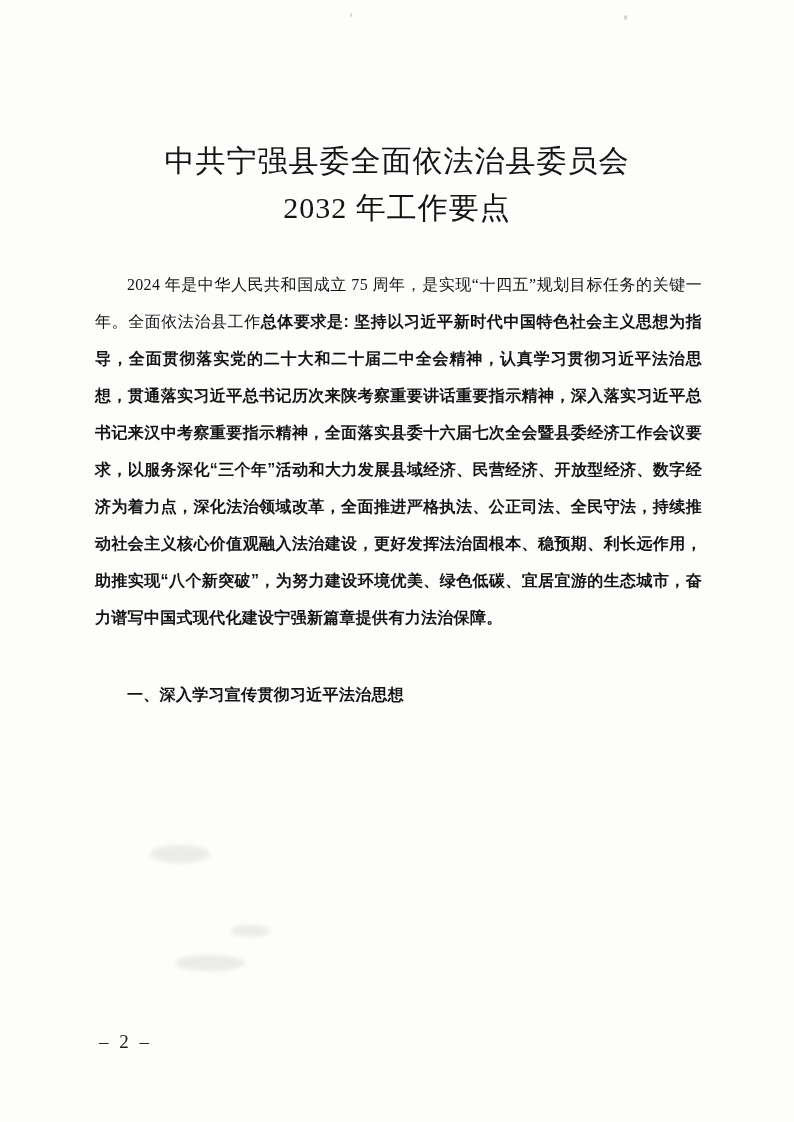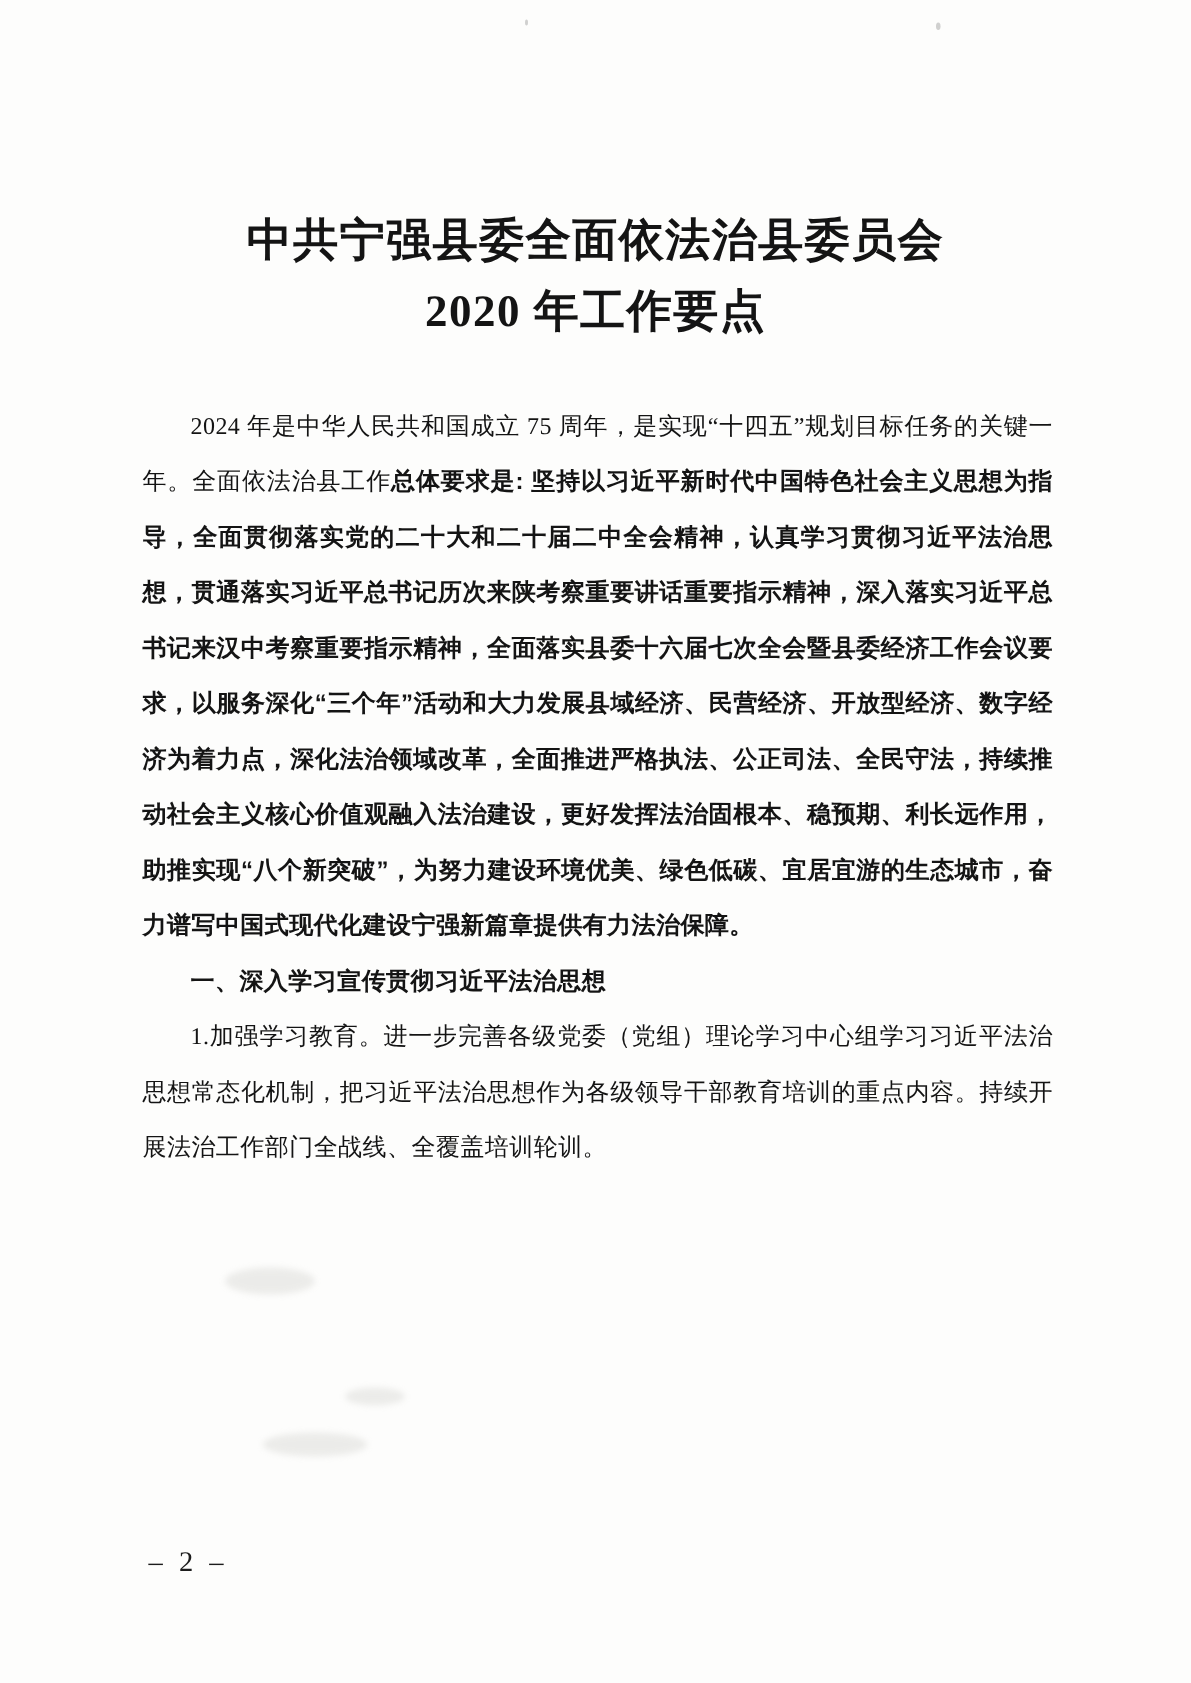--- a/index.html
+++ b/index.html
@@ -31,21 +31,21 @@
   }
 
   .doc-title {
     position: absolute;
     top: 137px;
     left: 0;
     right: 0;
     margin: 0;
     text-align: center;
     font-family: "Liberation Serif", "DejaVu Serif", serif;
-    font-weight: 700;
+    font-weight: 400;
     font-size: 30px;
     line-height: 47px;
     letter-spacing: 1px;
   }
   .doc-title .title-line { display: block; }
 
   .doc-body {
     position: absolute;
     top: 266px;
     left: 95px;
@@ -60,20 +60,21 @@
     margin: 0;
     text-indent: 2em;
   }
   .emph {
     font-family: "Liberation Sans", "DejaVu Sans", sans-serif;
     font-weight: 600;
   }
   .section-heading {
     font-family: "Liberation Sans", "DejaVu Sans", sans-serif;
     font-weight: 700;
+    margin-top: 40px;
   }
   .lead {
     font-family: "Liberation Serif", "DejaVu Serif", serif;
   }
 
   .page-number {
     position: absolute;
     left: 99px;
     top: 1031px;
     font-family: "Liberation Serif", "DejaVu Serif", serif;
@@ -82,29 +83,28 @@
     color: #1c1c1c;
   }
 </style>
 </head>
 <body>
 
 <div class="page">
 
   <h1 class="doc-title">
     <span class="title-line">中共宁强县委全面依法治县委员会</span>
-    <span class="title-line">2020 年工作要点</span>
+    <span class="title-line">2032 年工作要点</span>
   </h1>
 
   <div class="doc-body">
     <p class="para"><span>2024 年是中华人民共和国成立 75 周年，是实现“十四五”规划目标任务的关键一年。全面依法治县工作</span><span class="emph">总体要求是: 坚持以习近平新时代中国特色社会主义思想为指导，全面贯彻落实党的二十大和二十届二中全会精神，认真学习贯彻习近平法治思想，贯通落实习近平总书记历次来陕考察重要讲话重要指示精神，深入落实习近平总书记来汉中考察重要指示精神，全面落实县委十六届七次全会暨县委经济工作会议要求，以服务深化“三个年”活动和大力发展县域经济、民营经济、开放型经济、数字经济为着力点，深化法治领域改革，全面推进严格执法、公正司法、全民守法，持续推动社会主义核心价值观融入法治建设，更好发挥法治固根本、稳预期、利长远作用，助推实现“八个新突破”，为努力建设环境优美、绿色低碳、宜居宜游的生态城市，奋力谱写中国式现代化建设宁强新篇章提供有力法治保障。</span></p>
 
     <p class="para section-heading">一、深入学习宣传贯彻习近平法治思想</p>
 
-    <p class="para"><span class="lead">1.加强学习教育。</span><span>进一步完善各级党委（党组）理论学习中心组学习习近平法治思想常态化机制，把习近平法治思想作为各级领导干部教育培训的重点内容。持续开展法治工作部门全战线、全覆盖培训轮训。</span></p>
 
   </div>
 
   <div class="page-number">– 2 –</div>
 
   <div class="speck" style="left:350px; top:13px; width:2px; height:4px;"></div>
   <div class="speck" style="left:624px; top:15px; width:3px; height:5px;"></div>
   <div class="speck" style="left:598px; top:281px; width:2px; height:3px;"></div>
   <div class="smudge" style="left:150px; top:845px; width:60px; height:18px;"></div>
   <div class="smudge" style="left:175px; top:955px; width:70px; height:16px;"></div>

